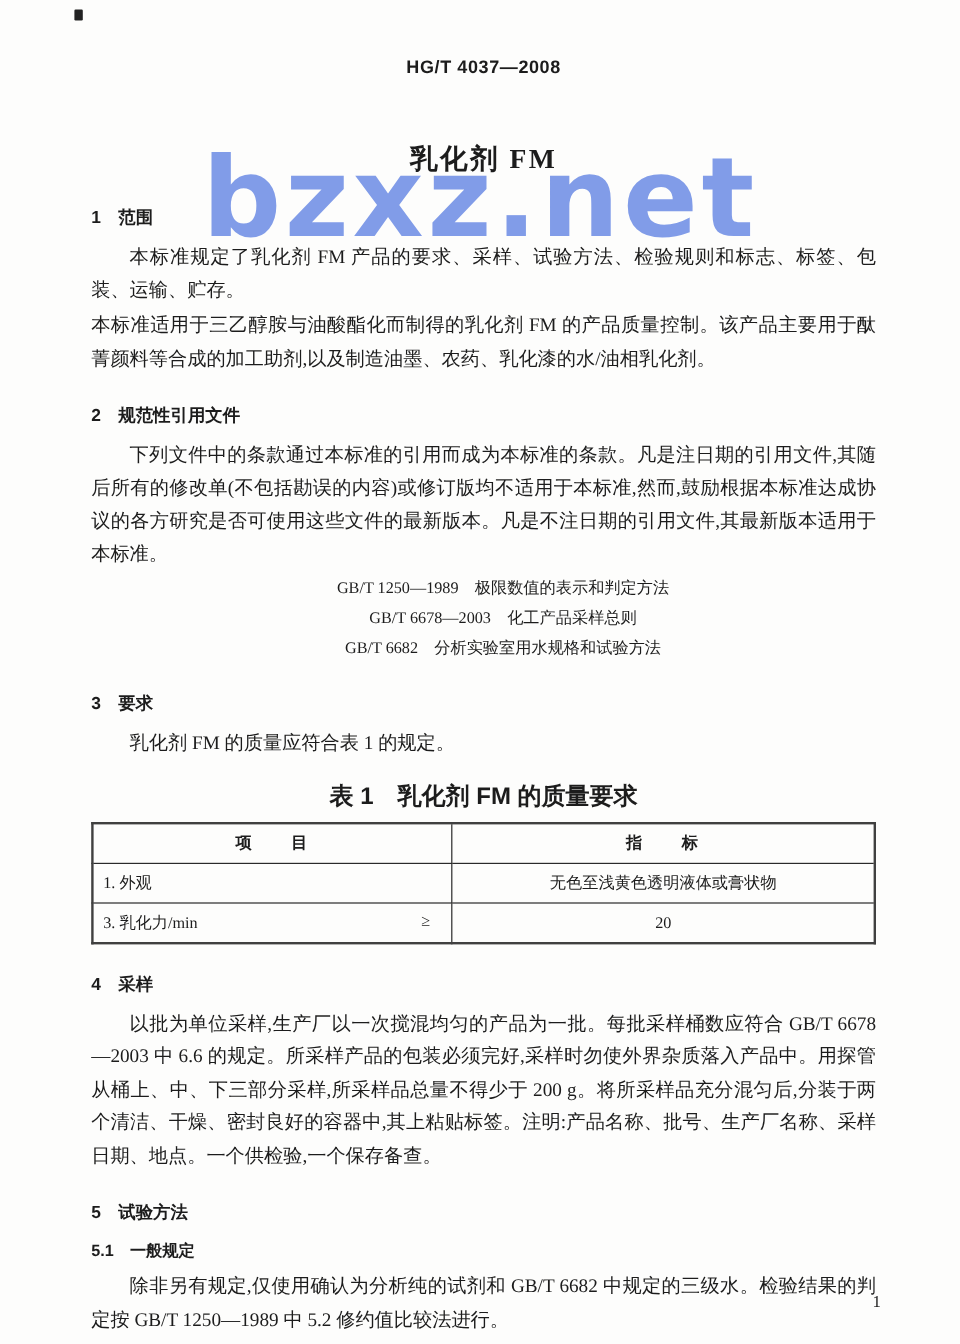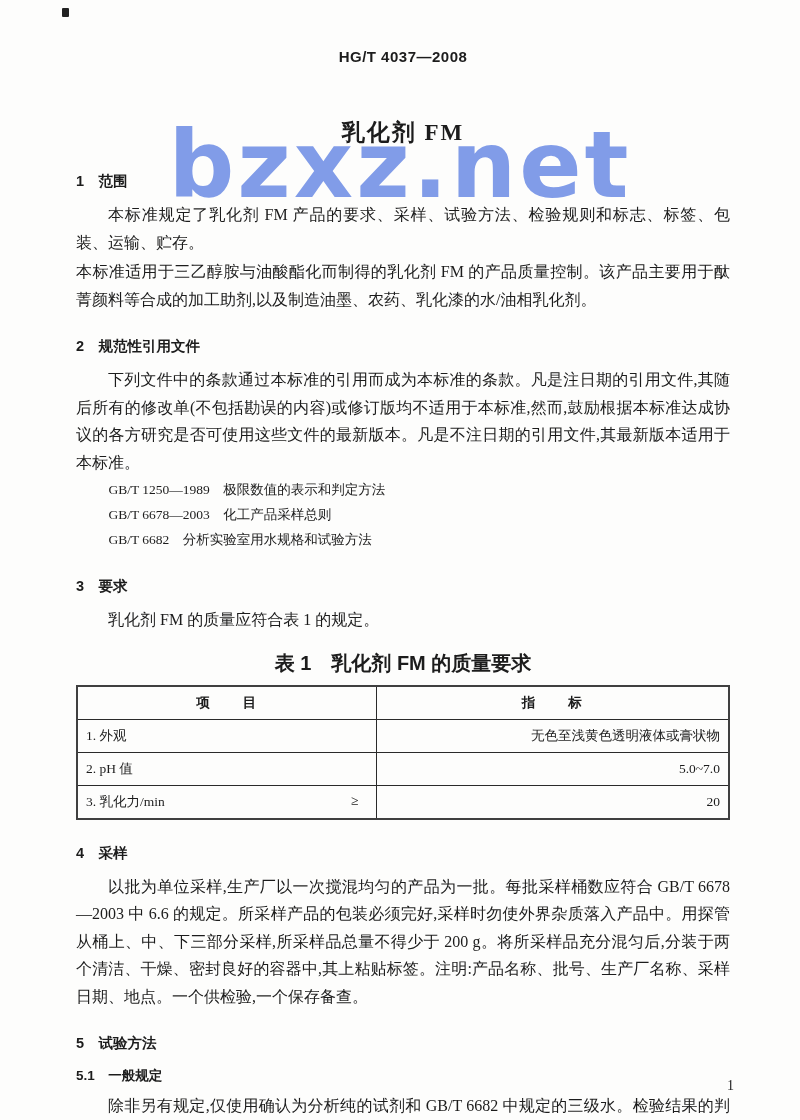--- a/index.html
+++ b/index.html
@@ -75,21 +75,21 @@
     margin: 14px 0 7px 0;
   }
   .sec1-first { }
   p.body-text {
     margin: 0 0 2px 0;
     font-size: 16px;
     line-height: 1.72;
     text-align: justify;
   }
   .indent { text-indent: 2em; }
-  .ref-list { margin: 2px 0 0 0; }
+  .ref-list { margin: 2px 0 0 0; text-align: center; }
   .ref-item {
     font-size: 13.5px;
     line-height: 1.85;
     padding-left: 2.4em;
   }
   .table-caption {
     text-align: center;
     font-family: "Liberation Sans", sans-serif;
     font-weight: bold;
     font-size: 20px;
@@ -104,21 +104,21 @@
     border: 1px solid #2a2a2a;
     font-size: 13.5px;
     padding: 7px 8px;
   }
   table.quality th {
     font-weight: bold;
     text-align: center;
     letter-spacing: 2px;
   }
   td.cell-item { text-align: left; padding-left: 12px; }
-  td.cell-value { text-align: right; }
+  td.cell-value { text-align: center; }
   .gte { float: right; margin-right: 10px; }
   .page-number {
     position: absolute;
     right: 66px;
     bottom: 26px;
     font-size: 14px;
     z-index: 2;
   }
 </style>
 </head>
@@ -166,27 +166,20 @@
       <tbody>
         <tr>
           <td class="cell-item">
             <span>1. 外观</span>
             <span class="gte"></span>
           </td>
           <td class="cell-value">无色至浅黄色透明液体或膏状物</td>
         </tr>
         <tr>
           <td class="cell-item">
-            <span>2. pH 值</span>
-            <span class="gte"></span>
-          </td>
-          <td class="cell-value">5.0~7.0</td>
-        </tr>
-        <tr>
-          <td class="cell-item">
             <span>3. 乳化力/min</span>
             <span class="gte">≥</span>
           </td>
           <td class="cell-value">20</td>
         </tr>
       </tbody>
     </table>
 
     <div class="sec-heading">4　采样</div>
     <p class="body-text indent">以批为单位采样,生产厂以一次搅混均匀的产品为一批。每批采样桶数应符合 GB/T 6678—2003 中 6.6 的规定。所采样产品的包装必须完好,采样时勿使外界杂质落入产品中。用探管从桶上、中、下三部分采样,所采样品总量不得少于 200 g。将所采样品充分混匀后,分装于两个清洁、干燥、密封良好的容器中,其上粘贴标签。注明:产品名称、批号、生产厂名称、采样日期、地点。一个供检验,一个保存备查。</p>

